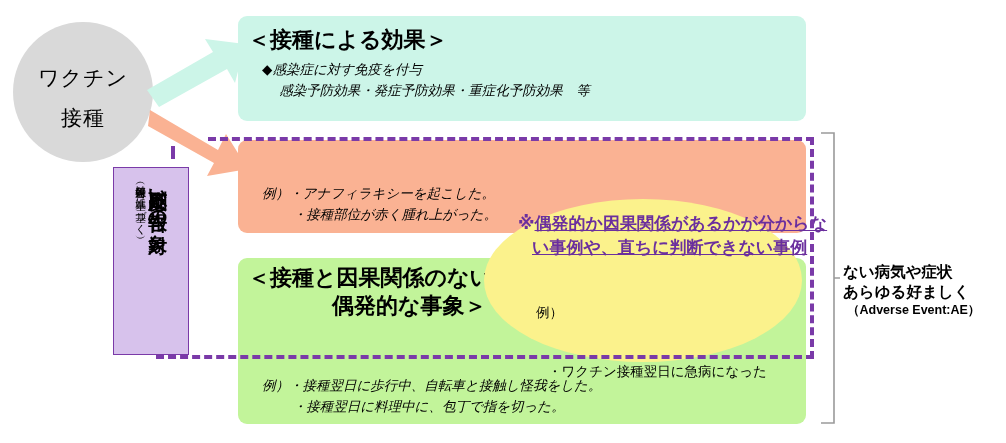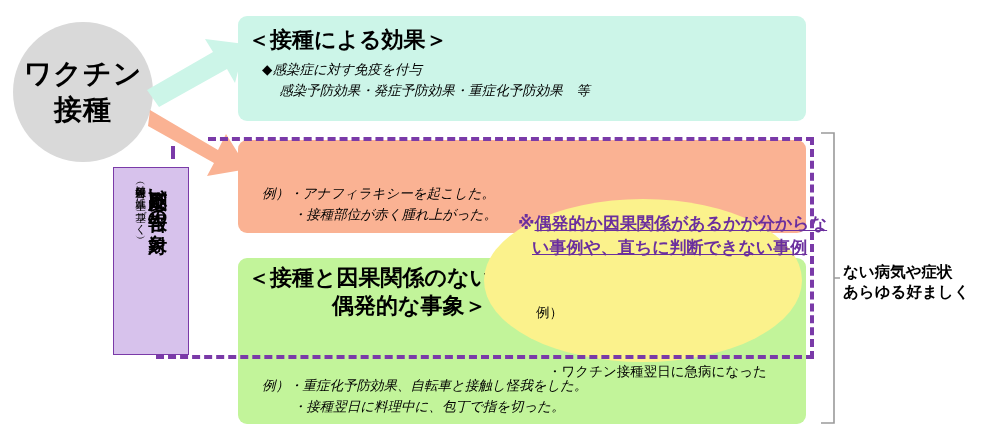--- a/index.html
+++ b/index.html
@@ -28,25 +28,26 @@
     height: 140px;
     border-radius: 50%;
     background: #d9d9d9;
     display: flex;
     flex-direction: column;
     align-items: center;
     justify-content: center;
     gap: 4px;
   }
   .source-circle .line {
-    font-size: 28px;
-    font-weight: bold;
+    font-size: 21px;
+    font-weight: normal;
     letter-spacing: 1px;
     line-height: 1.15;
     white-space: nowrap;
+    margin-top: 12px;
   }
 
   
   .arrow-svg {
     position: absolute;
     pointer-events: none;
   }
 
   
   .panel {
@@ -246,21 +247,21 @@
   <div class="panel-title t-effect">＜接種による効果＞</div>
   <div class="panel-body b-effect">◆感染症に対す免疫を付与
 　 感染予防効果・発症予防効果・重症化予防効果　等</div>
 
   <div class="panel panel-adverse"></div>
   <div class="panel-body b-adverse">例）・アナフィラキシーを起こした。
 　　 ・接種部位が赤く腫れ上がった。</div>
 
   <div class="panel panel-coincidental"></div>
   <div class="panel-title t-coincid"><span>＜接種と因果関係のない</span><span class="l2">偶発的な事象＞</span></div>
-  <div class="panel-body b-coincid">例）・重症化予防効果、自転車と接触し怪我をした。
+  <div class="panel-body b-coincid">例）・接種翌日に歩行中、自転車と接触し怪我をした。
 　　 ・接種翌日に料理中に、包丁で指を切った。</div>
 
   <div class="ellipse-note"></div>
   <div class="ellipse-text">
     <div class="ellipse-head"><span>※</span><span class="ul">偶発的か因果関係があるかが分からな</span><br><span class="ul" style="padding-left:14px; display:inline-block;">い事例や、直ちに判断できない事例</span></div>
     <div class="ellipse-body">
       <span class="ex">例）</span>
       <span class="it">・ワクチン接種翌日に急病になった</span>
       
       
@@ -277,15 +278,16 @@
     <div class="vsub">（報告対象は基準に基づく）</div>
   </div>
 
   <svg class="bracket-svg" width="24" height="292" viewBox="0 0 24 292">
     <path d="M3 1 H16 V146 H22 M16 146 V291 H3" fill="none" stroke="#9a9a9a" stroke-width="1.6"></path>
   </svg>
 
   <div class="right-caption">
     <div class="rc-line">ない病気や症状</div>
     <div class="rc-line">あらゆる好ましく</div>
+    <div class="rc-sub">（Adverse Event:AE）</div>
   </div>
 
 </div>
 
 </body></html>

